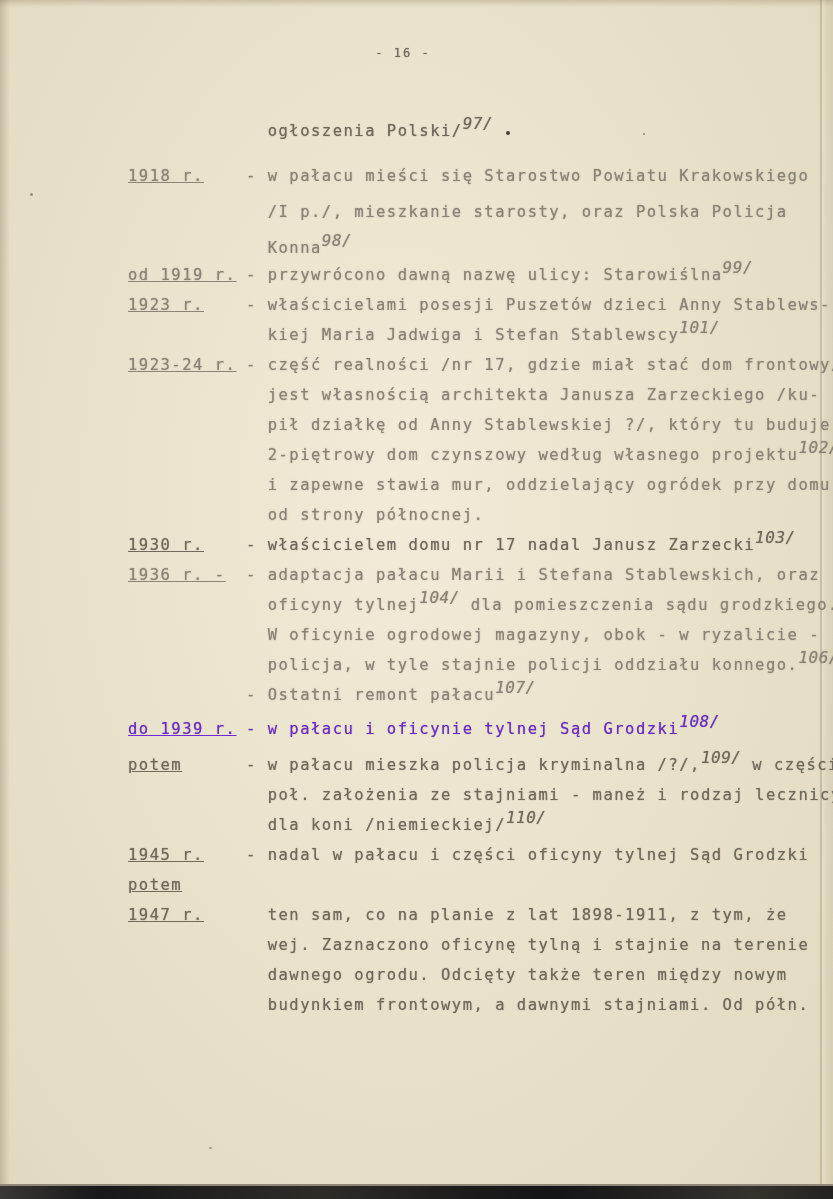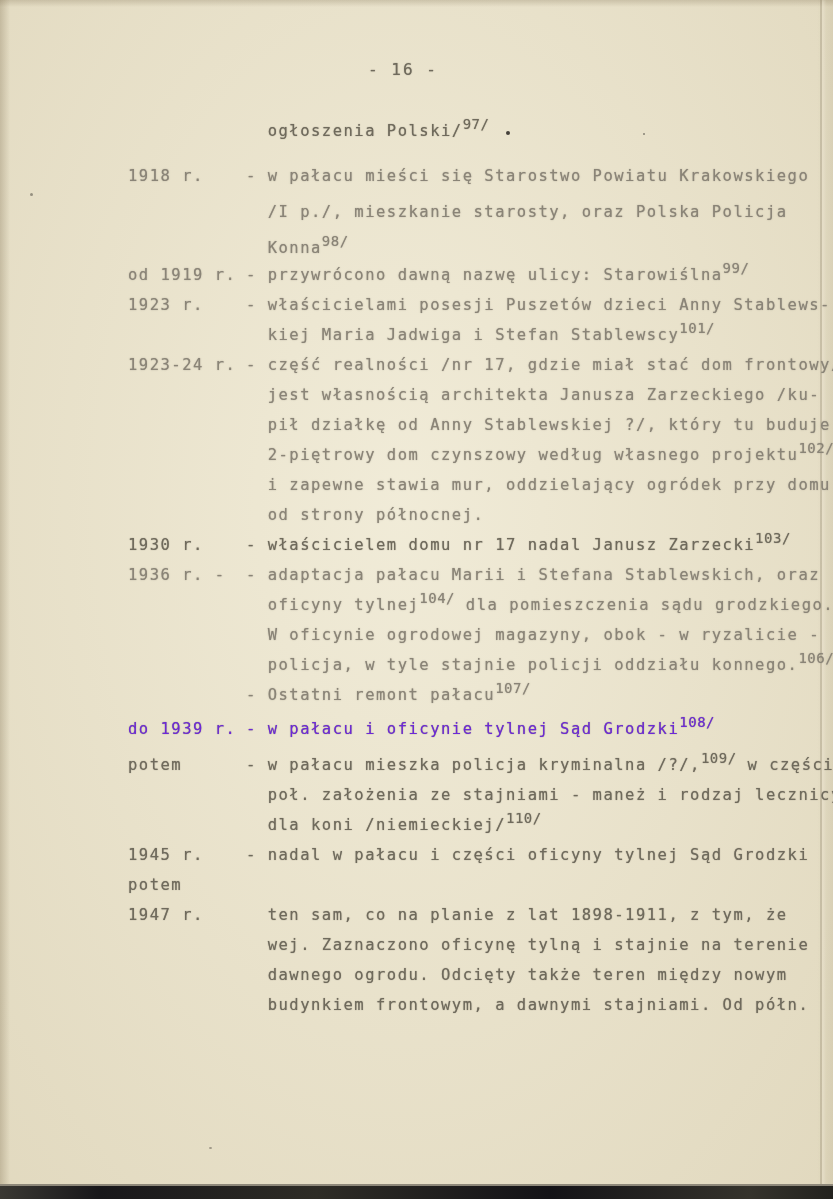--- a/index.html
+++ b/index.html
@@ -27,35 +27,35 @@
     background:linear-gradient(to right,#3a3833,#18171a 12%,#2e2c26 38%,#141317 66%,#35332c 90%,#23221e);
     border-top:2px solid #8e887a;
   }
   .speck{position:absolute;border-radius:50%;background:#45413a;}
   .speck.s1{left:506px;top:131px;width:4px;height:4px;}
   .speck.s2{left:643px;top:133px;width:2px;height:2px;opacity:.6;}
   .speck.s3{left:30px;top:193px;width:3px;height:3px;opacity:.5;}
   .speck.s4{left:209px;top:1147px;width:3px;height:2px;opacity:.45;}
 
   .page-number{
-    position:absolute;left:0;top:60px;width:806px;text-align:center;
-    font-size:16px;letter-spacing:2px;color:#6f6a5c;
+    position:absolute;left:0;top:46px;width:806px;text-align:center;
+    font-size:12px;letter-spacing:2px;color:#6f6a5c;
     text-shadow:0 0 1px rgba(111,106,92,0.7);
   }
   .chronology{
     position:absolute;left:128px;top:116px;width:700px;
     font-size:15.5px;letter-spacing:1.5px;
   }
   .entry{display:flex;align-items:flex-start;}
-  .entry .date{width:118px;flex-shrink:0;white-space:pre;line-height:30px;}
+  .entry .date{width:118px;flex-shrink:0;white-space:pre;line-height:30px;text-decoration:underline;}
   .entry .body{flex:1;}
   .entry .line{white-space:pre;line-height:30px;}
   sup{
-    position:relative;top:-7px;font-size:14px;letter-spacing:0.5px;
-    line-height:0;vertical-align:baseline;
+    position:relative;top:-7px;font-size:16px;letter-spacing:0.5px;
+    line-height:0;vertical-align:baseline;font-style:italic;
   }
   
   .tone-light, .tone-light .date{color:#8a8477;text-shadow:0 0 1.2px rgba(138,132,119,0.85);}
   .tone-mid,   .tone-mid .date  {color:#6f6a5c;text-shadow:0 0 1.1px rgba(111,106,92,0.8);}
   .tone-dark,  .tone-dark .date {color:#6d28d9;text-shadow:0 0 1px rgba(93,88,75,0.8);}
   
   .entry:nth-child(2){margin-top:12px;}
   .entry:nth-child(2) .line,.entry:nth-child(2) .date{line-height:36px;}
   .entry:nth-child(3){margin-top:-6px;}
   .entry:nth-child(8){margin-top:4px;}

